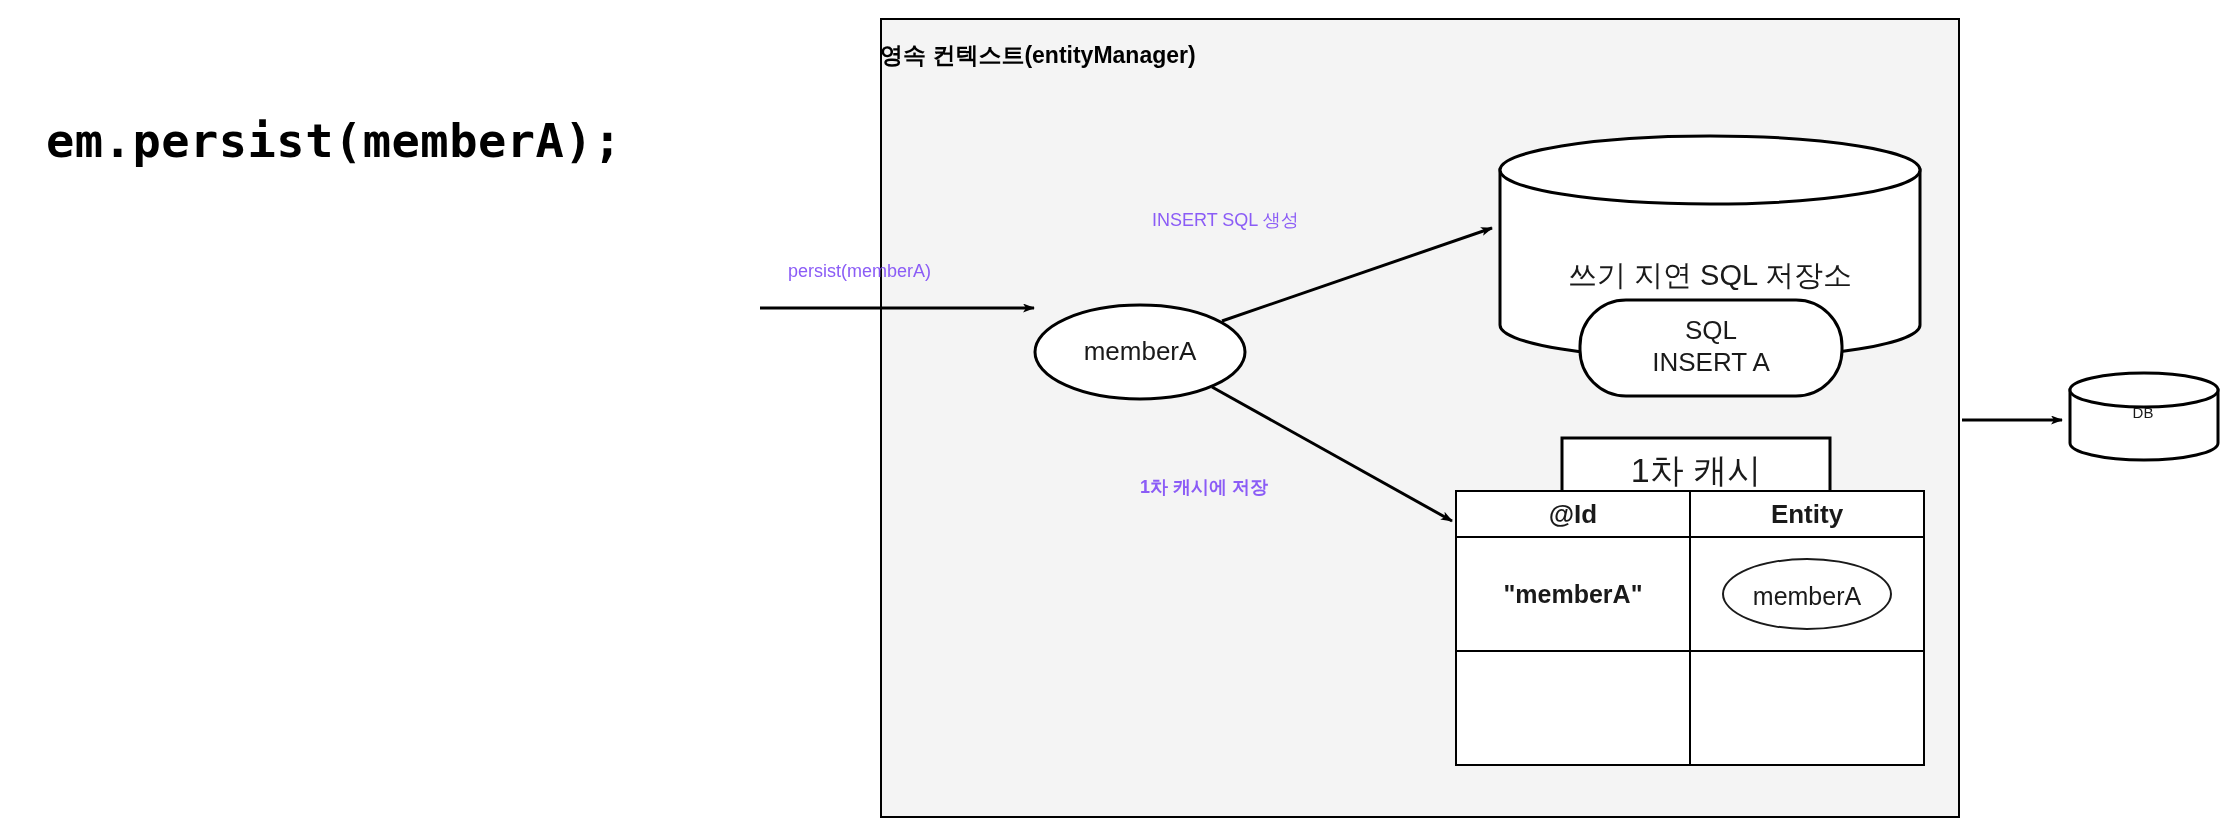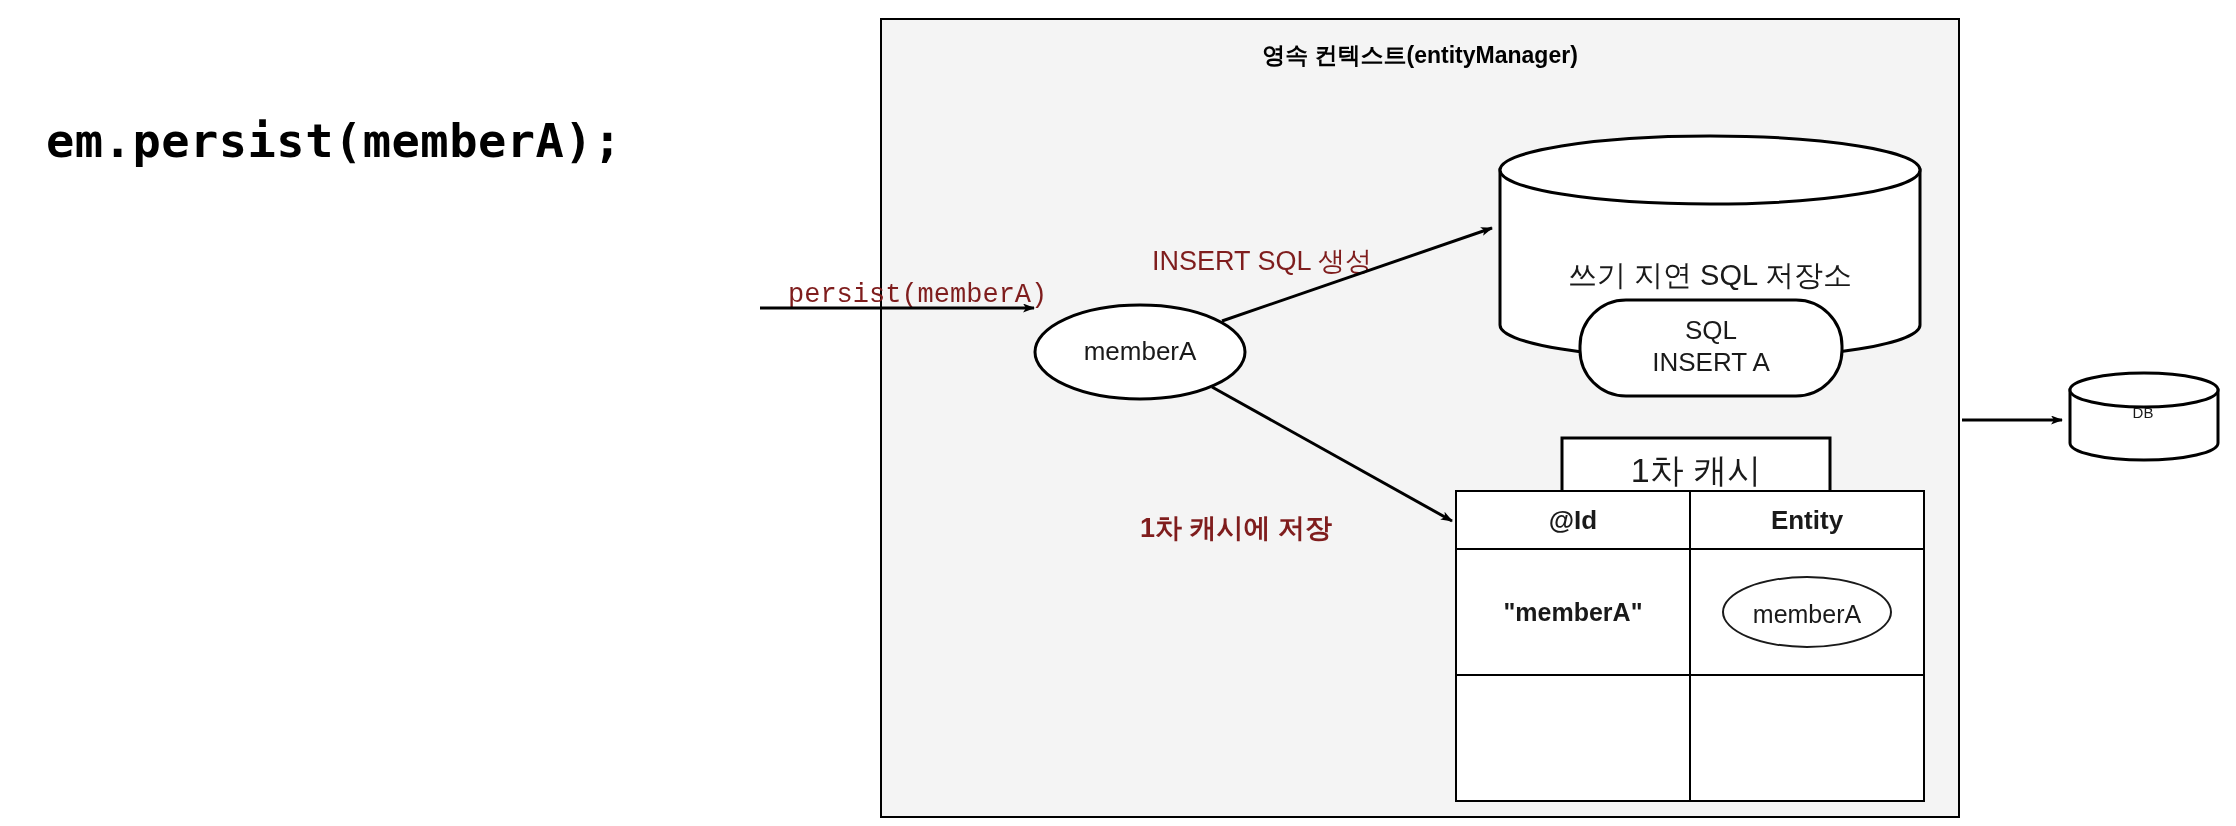--- a/index.html
+++ b/index.html
@@ -42,36 +42,35 @@
     height: 800px;
     background: #f4f4f4;
     border: 2px solid #000000;
     box-sizing: border-box;
   }
   #pc-title {
     position: absolute;
     left: 880px;
     top: 40px;
     width: 1080px;
-    text-align: center;
+    text-align: left;
     font-size: 23px;
     font-weight: bold;
     color: #000000;
     white-space: nowrap;
   }
   
   .flabel {
     position: absolute;
-    font-size: 27px;
-    color: #7f1d1d;
+    font-size: 18px;
+    color: #8b5cf6;
     white-space: nowrap;
     line-height: 1.25;
-    margin-top: 36px;
-  }
-  #lbl-persist   { left: 788px;  top: 243px; font-family: Liberation Mono, monospace; }
+  }
+  #lbl-persist   { left: 788px;  top: 260px; }
   #lbl-insertsql { left: 1152px; top: 209px; }
   #lbl-cachesave { left: 1140px; top: 476px; font-weight: bold; }
   
   #vec {
     position: absolute;
     left: 0; top: 0;
     width: 2236px;
     height: 826px;
     pointer-events: none;
   }
@@ -112,21 +111,21 @@
     height: 274px;
     border-collapse: collapse;
     background: #ffffff;
     table-layout: fixed;
   }
   #cache-table td, #cache-table th {
     border: 2px solid #000000;
     background: #ffffff;
     text-align: center;
     vertical-align: middle;
-    padding: 6px;
+    padding: 0;
     font-size: 25px;
     color: #1a1a1a;
   }
   #cache-table thead th {
     height: 44px;
     font-weight: bold;
     font-size: 26px;
   }
   #cache-table tbody td {
     height: 112px;

